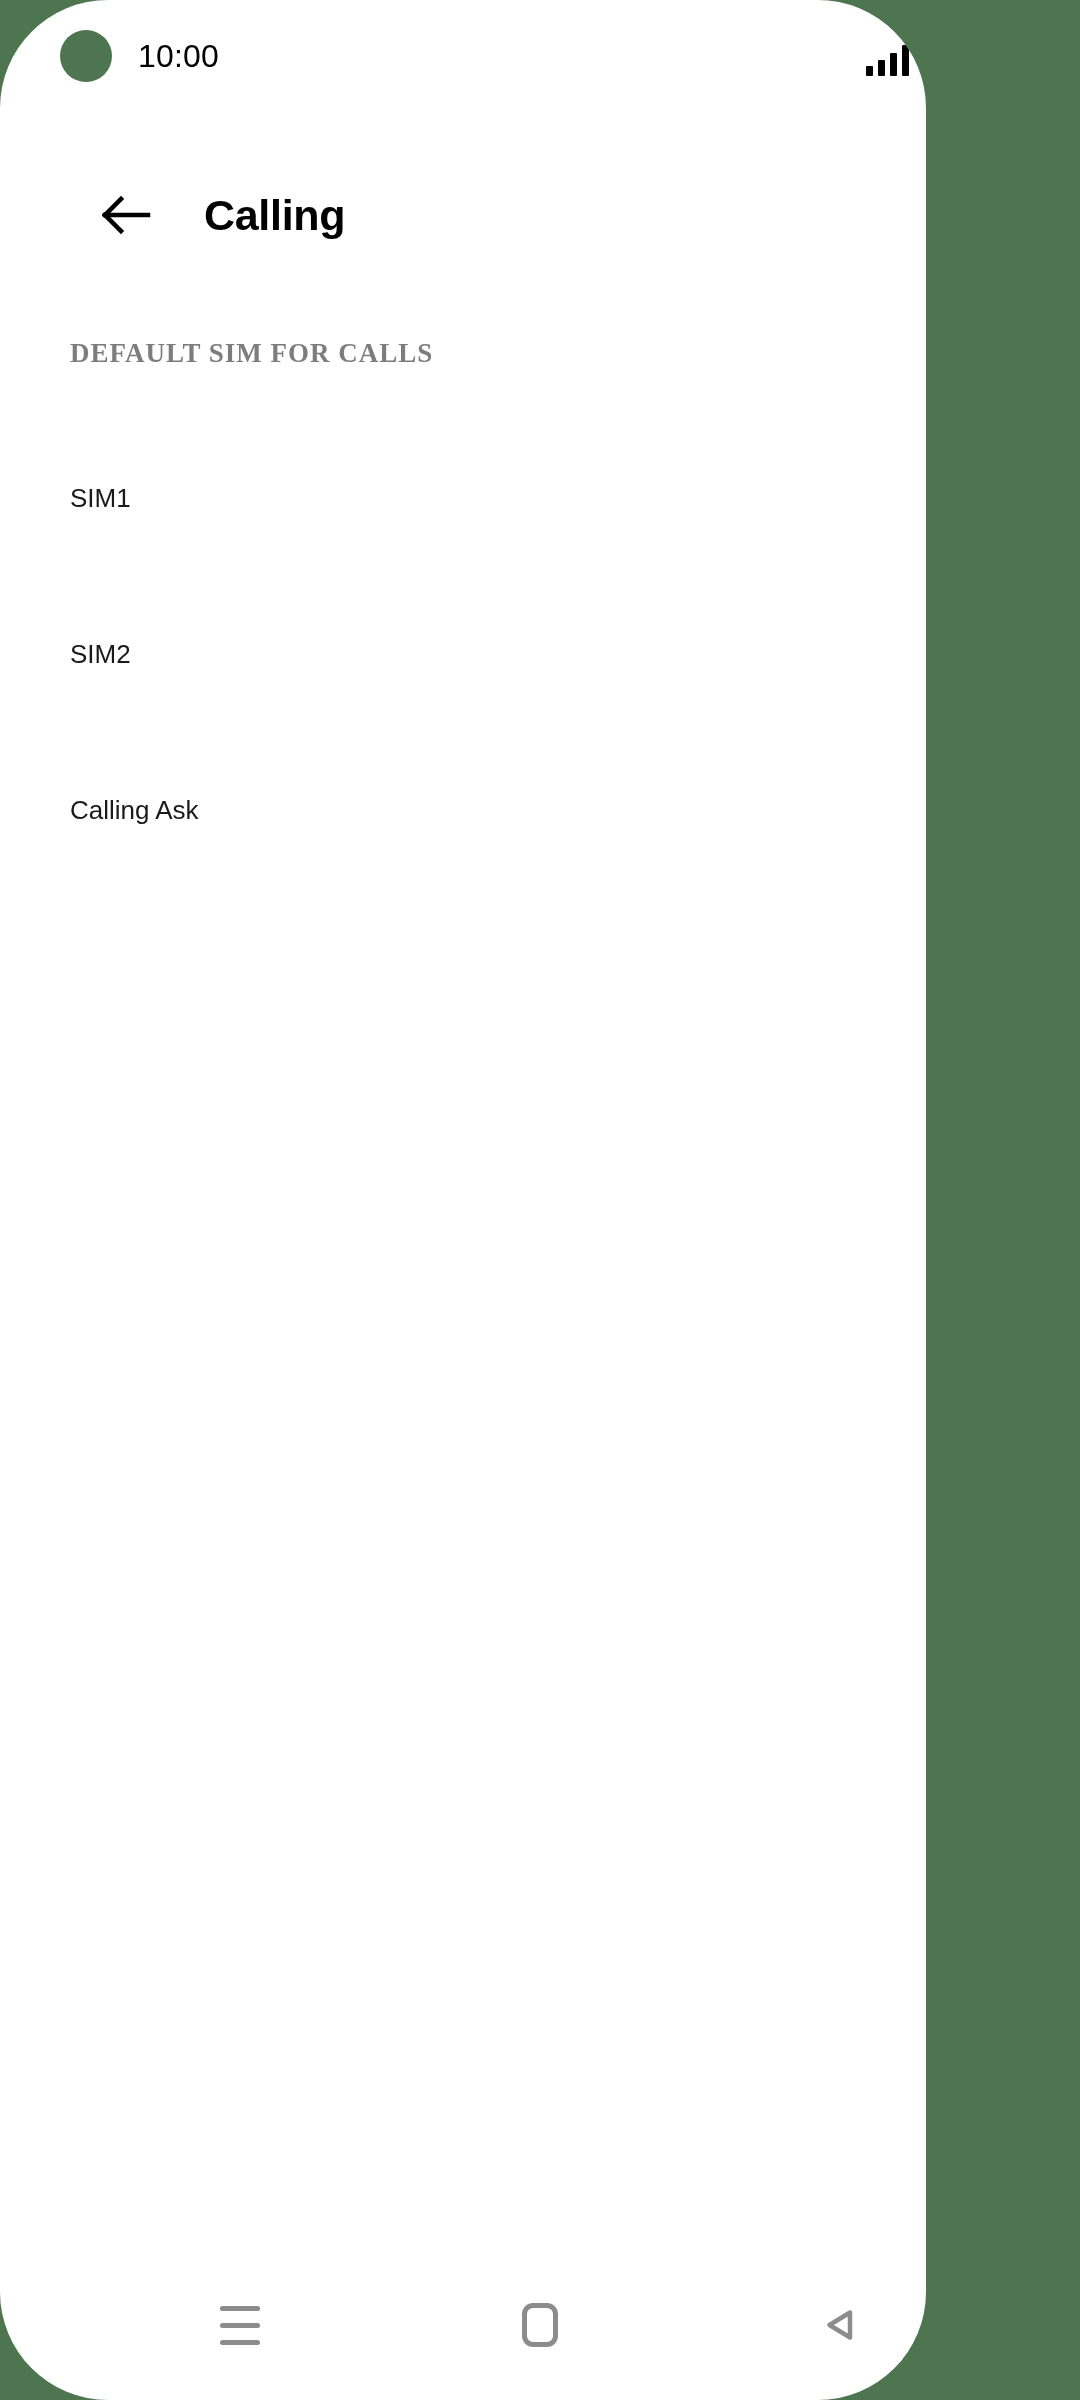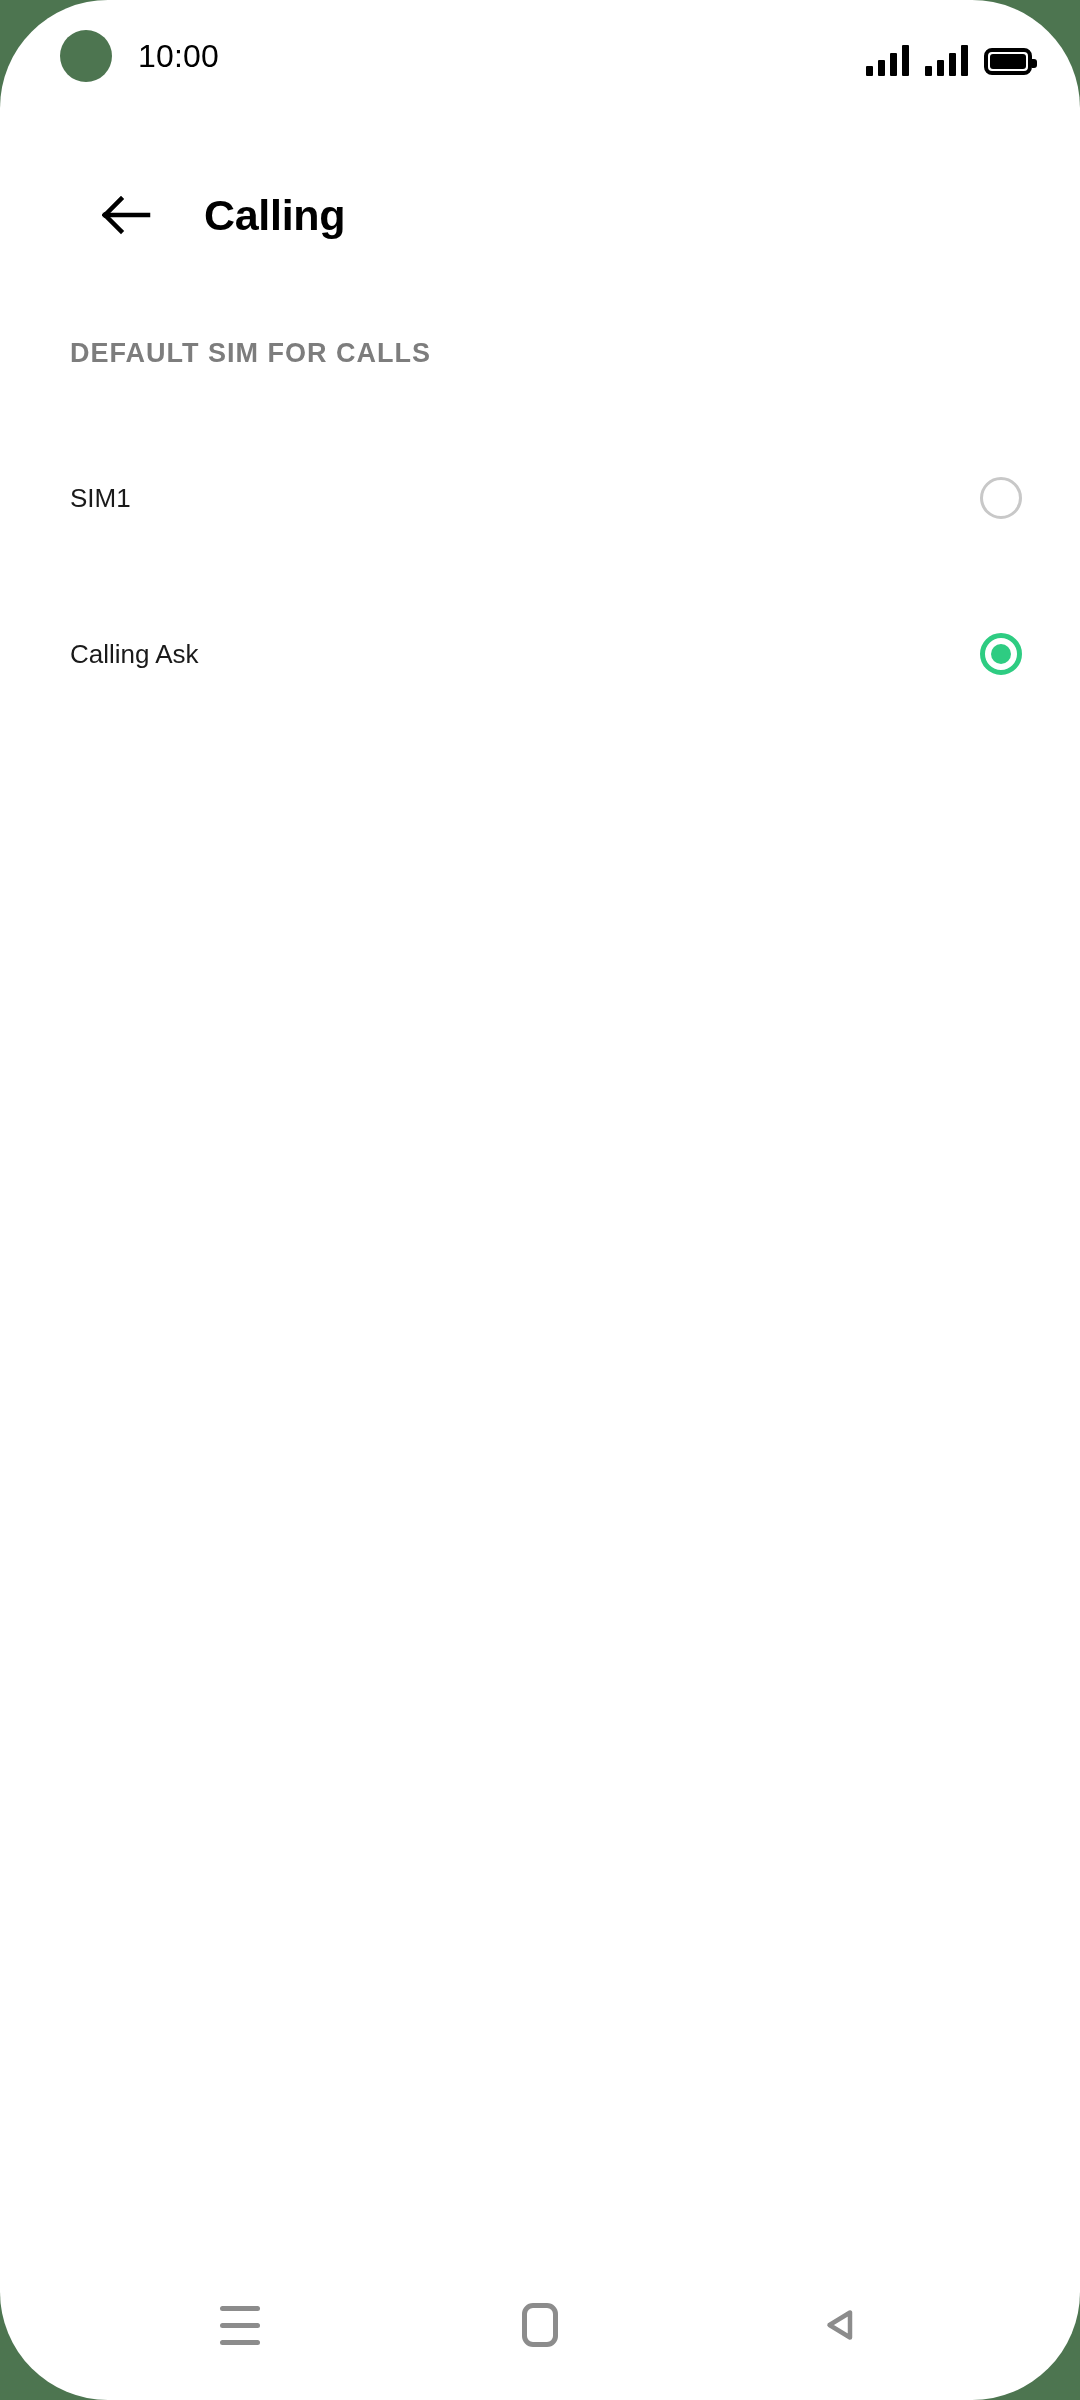--- a/index.html
+++ b/index.html
@@ -11,21 +11,21 @@
     width: 1080px;
     height: 2400px;
     overflow: hidden;
     font-family: "Liberation Sans", sans-serif;
     -webkit-font-smoothing: antialiased;
   }
 
   
   .phone-screen {
     position: relative;
-    width: 1080px;
+    width: 926px;
     height: 2400px;
     background: #ffffff;
     border-radius: 108px;
     overflow: hidden;
     box-sizing: border-box;
   }
 
   
   .status-bar {
     position: absolute;
@@ -143,20 +143,21 @@
   
   .section-header {
     position: absolute;
     top: 340px;
     left: 70px;
     font-size: 27px;
     font-weight: bold;
     color: #7d7d7d;
     letter-spacing: 1.0px;
     line-height: 1;
+    font-family: Liberation Serif, serif;
   }
 
   
   .option-list {
     position: absolute;
     top: 420px;
     left: 0;
     width: 1080px;
   }
   .option-row {
@@ -282,20 +283,24 @@
 
   <div class="section-header">DEFAULT SIM FOR CALLS</div>
 
   <div class="option-list">
 
     <div class="option-row">
       <span class="option-label">SIM1</span>
       <span class="radio off"></span>
     </div>
 
+    <div class="option-row">
+      <span class="option-label">SIM2</span>
+      <span class="radio off"></span>
+    </div>
 
     <div class="option-row">
       <span class="option-label">Calling Ask</span>
       <span class="radio on"></span>
     </div>
 
   </div>
 
   <div class="nav-bar">
 

